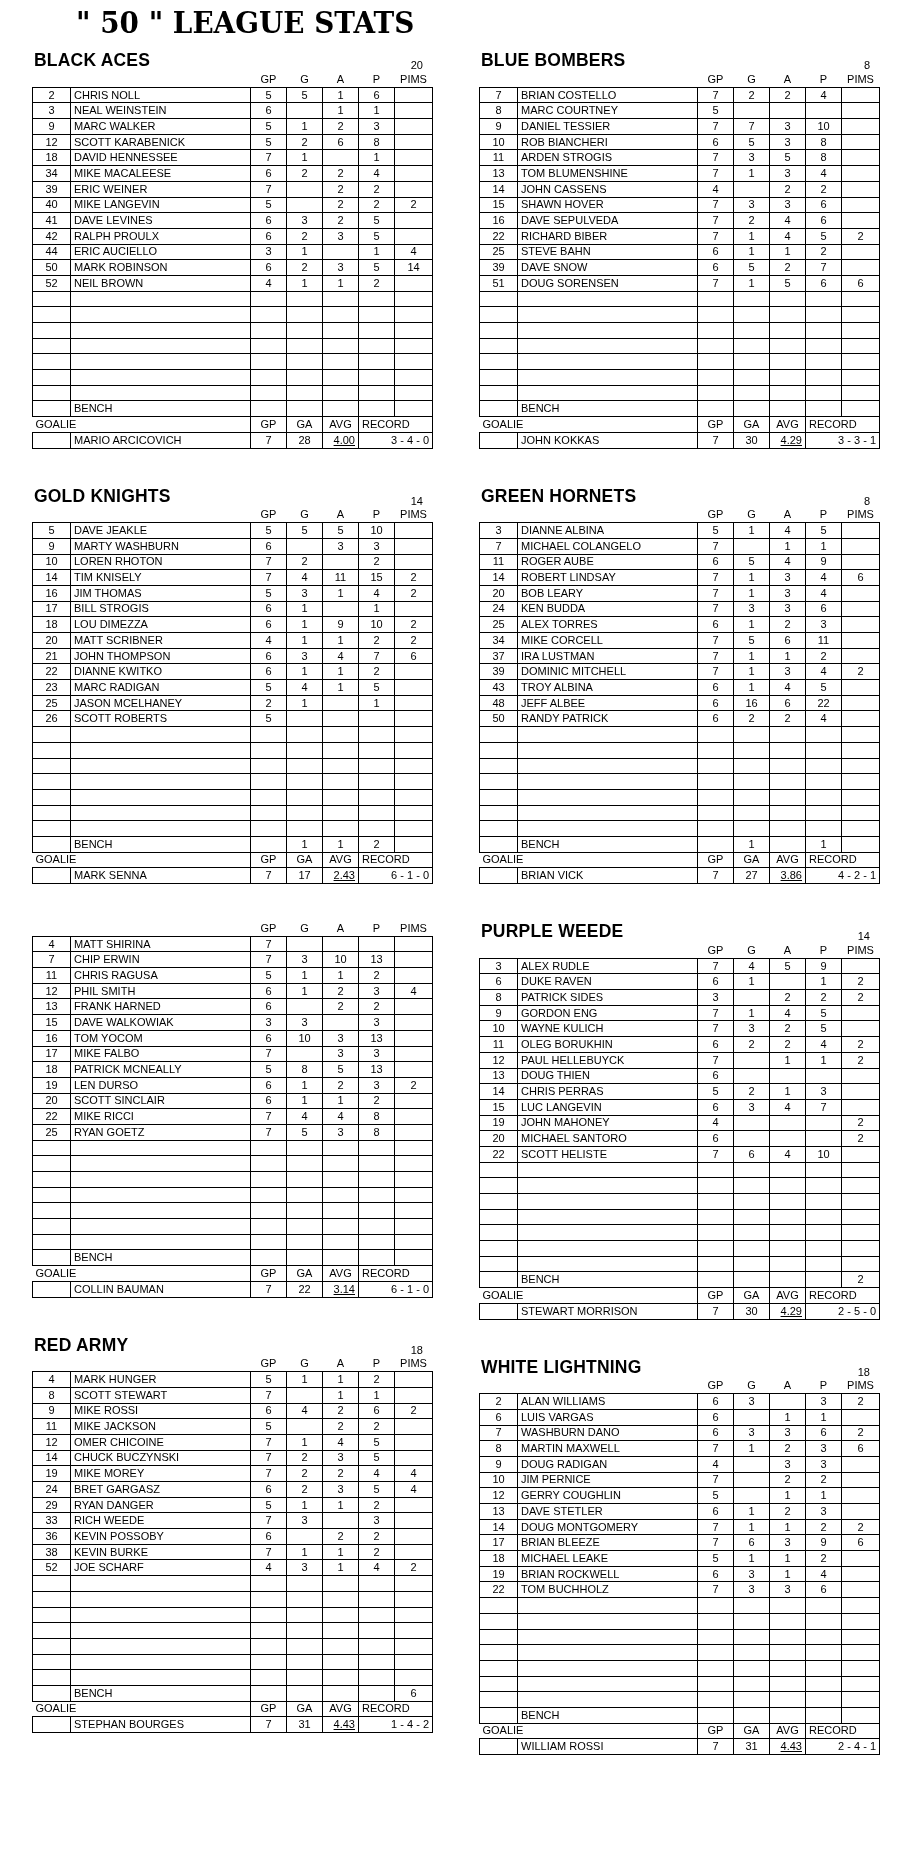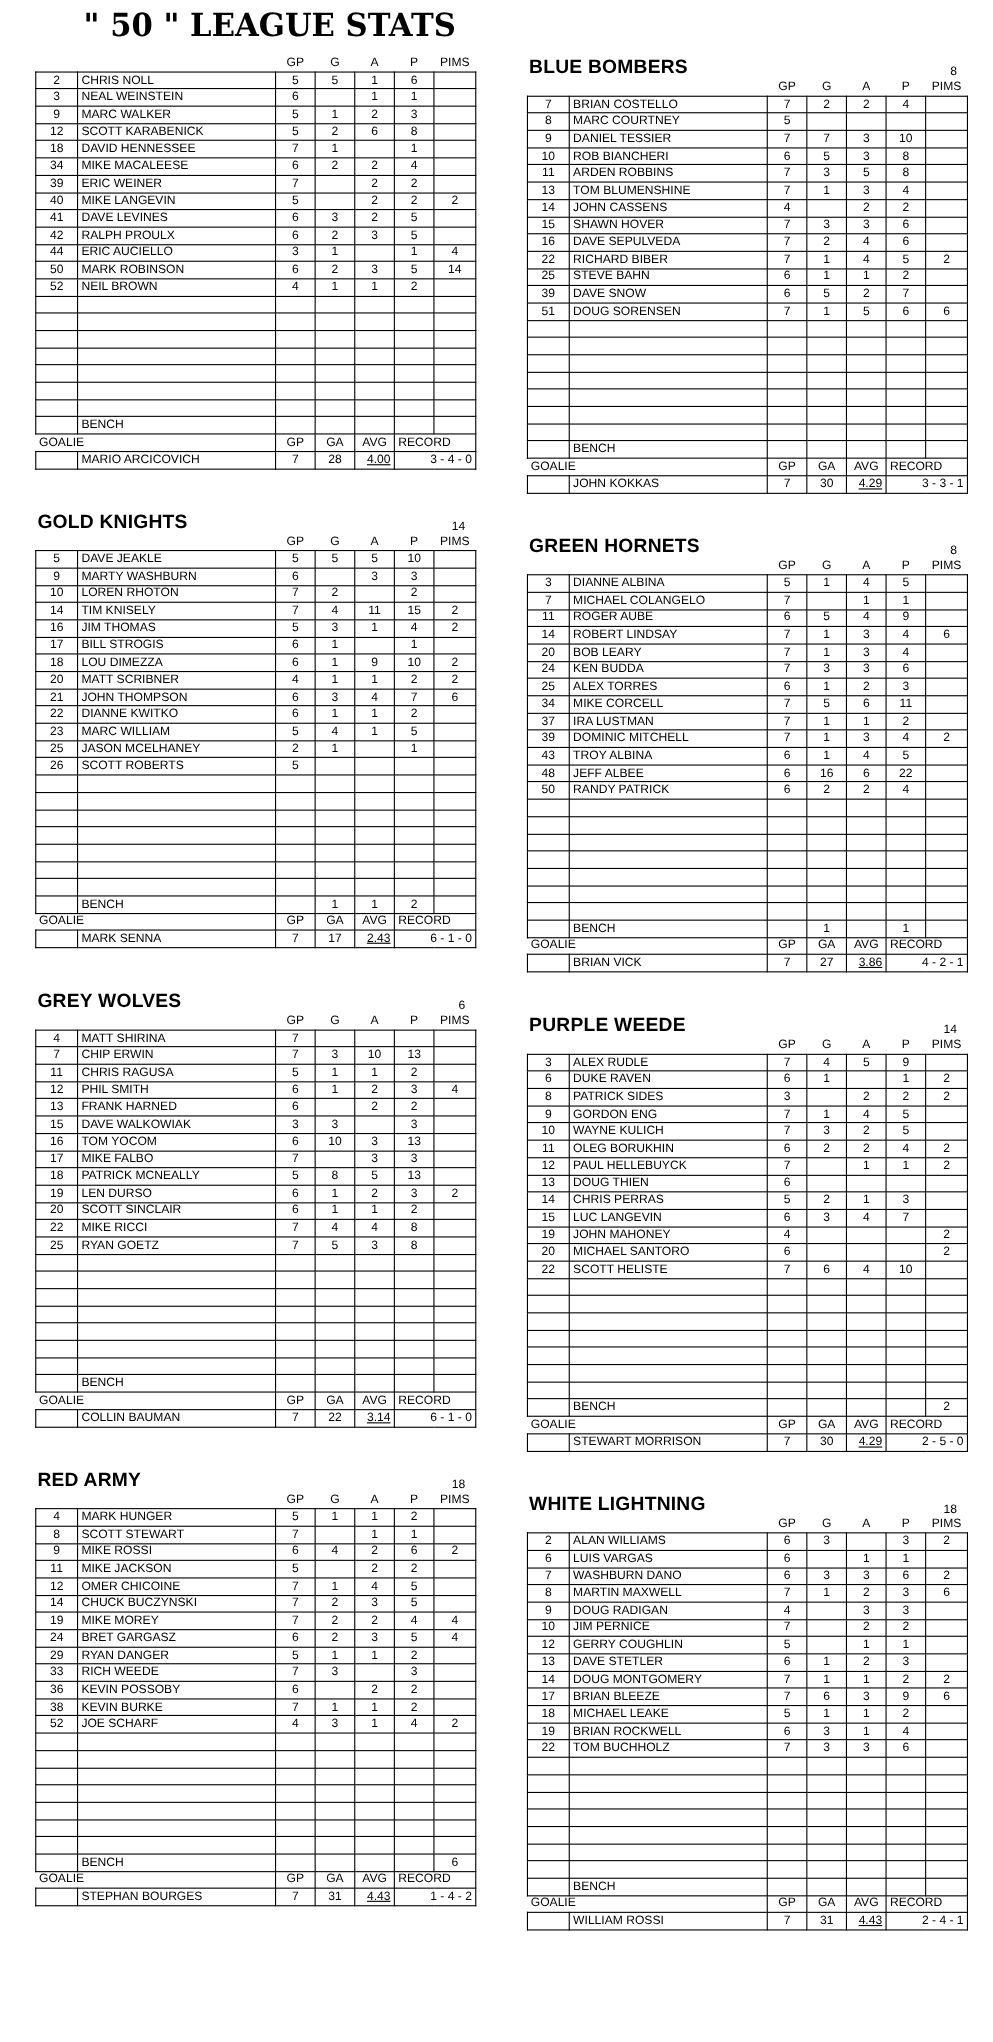--- a/index.html
+++ b/index.html
@@ -60,20 +60,24 @@
   td.rec{text-align:right;padding-left:3px;}
 </style>
 </head>
 <body>
 
 <div class="page">
   <div class="doc-title">" 50 " LEAGUE STATS</div>
   <div class="grid">
     <div id="col-left">
         <div class="team">
+          <div class="team-header">
+            <span class="team-name">BLACK ACES</span>
+            <span class="team-badge">20</span>
+          </div>
           <table class="stats">
             <colgroup>
               <col style="width: 38px;">
               <col>
               <col style="width: 36px;">
               <col style="width: 36px;">
               <col style="width: 36px;">
               <col style="width: 36px;">
               <col style="width: 38px;">
             </colgroup>
@@ -402,21 +406,21 @@
                 <td class="c">22</td>
                 <td class="l">DIANNE KWITKO</td>
                 <td class="c">6</td>
                 <td class="c">1</td>
                 <td class="c">1</td>
                 <td class="c">2</td>
                 <td class="c"></td>
               </tr>
               <tr>
                 <td class="c">23</td>
-                <td class="l">MARC WILLIAM</td>
+                <td class="l">MARC RADIGAN</td>
                 <td class="c">5</td>
                 <td class="c">4</td>
                 <td class="c">1</td>
                 <td class="c">5</td>
                 <td class="c"></td>
               </tr>
               <tr>
                 <td class="c">25</td>
                 <td class="l">JASON MCELHANEY</td>
                 <td class="c">2</td>
@@ -518,24 +522,20 @@
                 <td class="l">MARK SENNA</td>
                 <td class="c">7</td>
                 <td class="c">17</td>
                 <td class="avg">2.43</td>
                 <td class="rec" colspan="2">6 - 1 - 0</td>
               </tr>
             </tbody>
           </table>
         </div>
         <div class="team">
-          <div class="team-header">
-            <span class="team-name">GREY WOLVES</span>
-            <span class="team-badge">6</span>
-          </div>
           <table class="stats">
             <colgroup>
               <col style="width: 38px;">
               <col>
               <col style="width: 36px;">
               <col style="width: 36px;">
               <col style="width: 36px;">
               <col style="width: 36px;">
               <col style="width: 38px;">
             </colgroup>
@@ -1043,21 +1043,21 @@
                 <td class="c">10</td>
                 <td class="l">ROB BIANCHERI</td>
                 <td class="c">6</td>
                 <td class="c">5</td>
                 <td class="c">3</td>
                 <td class="c">8</td>
                 <td class="c"></td>
               </tr>
               <tr>
                 <td class="c">11</td>
-                <td class="l">ARDEN ROBBINS</td>
+                <td class="l">ARDEN STROGIS</td>
                 <td class="c">7</td>
                 <td class="c">3</td>
                 <td class="c">5</td>
                 <td class="c">8</td>
                 <td class="c"></td>
               </tr>
               <tr>
                 <td class="c">13</td>
                 <td class="l">TOM BLUMENSHINE</td>
                 <td class="c">7</td>

